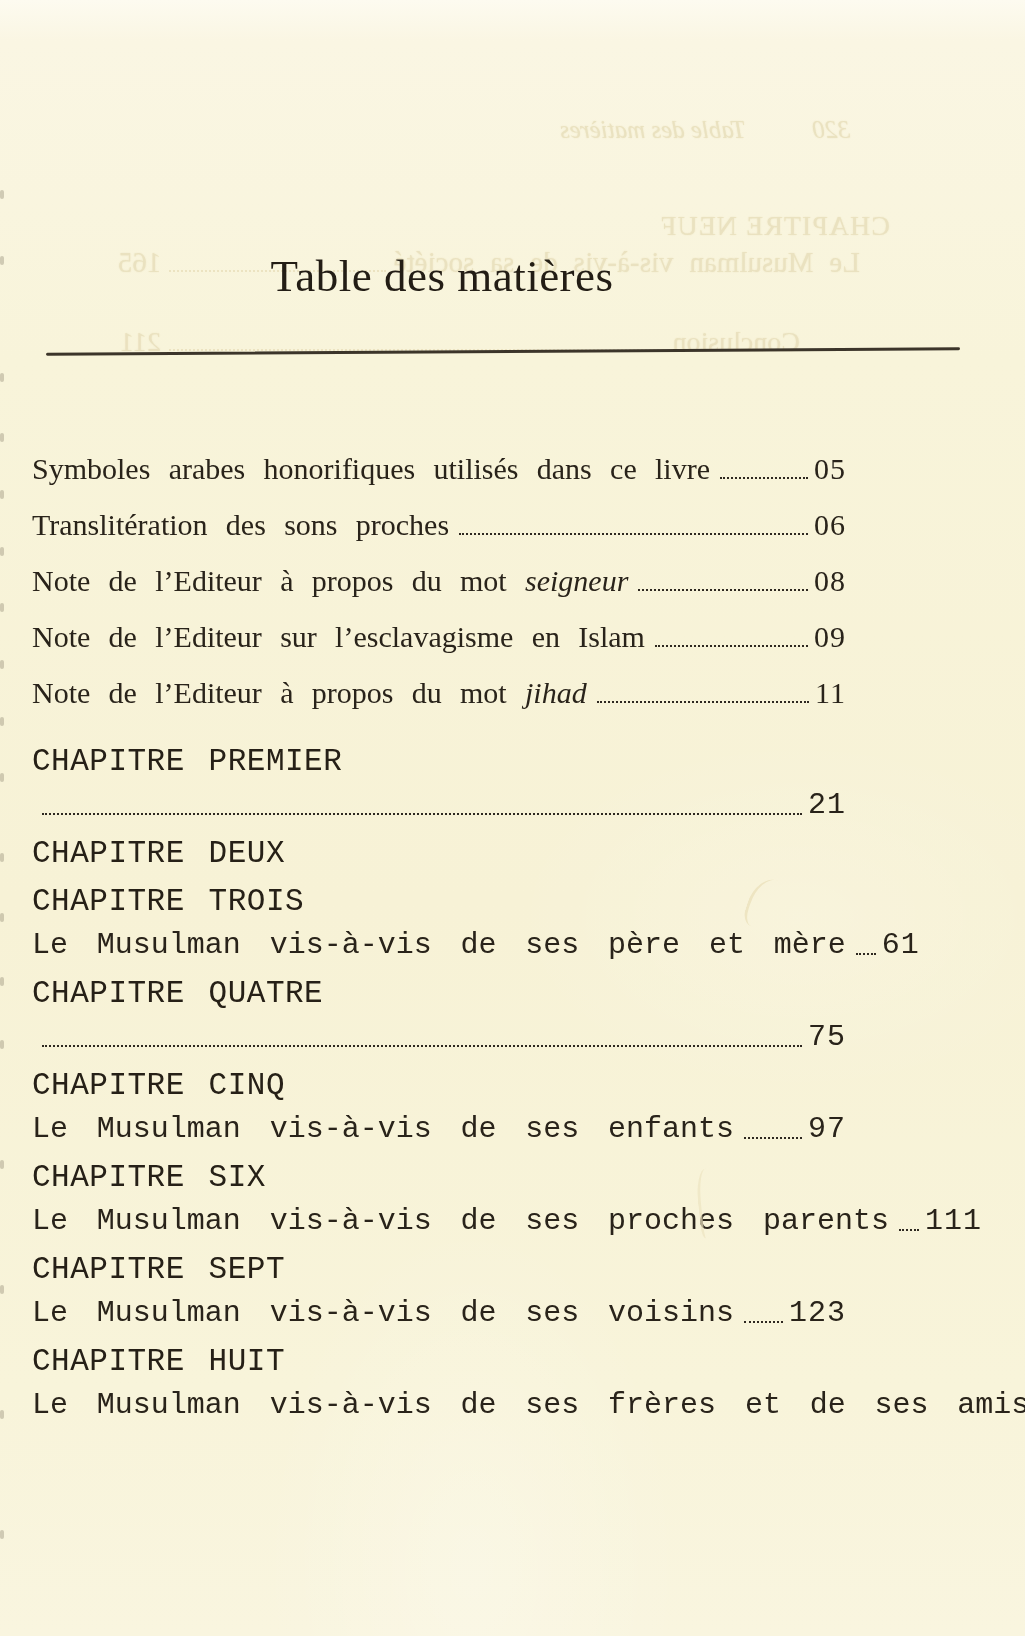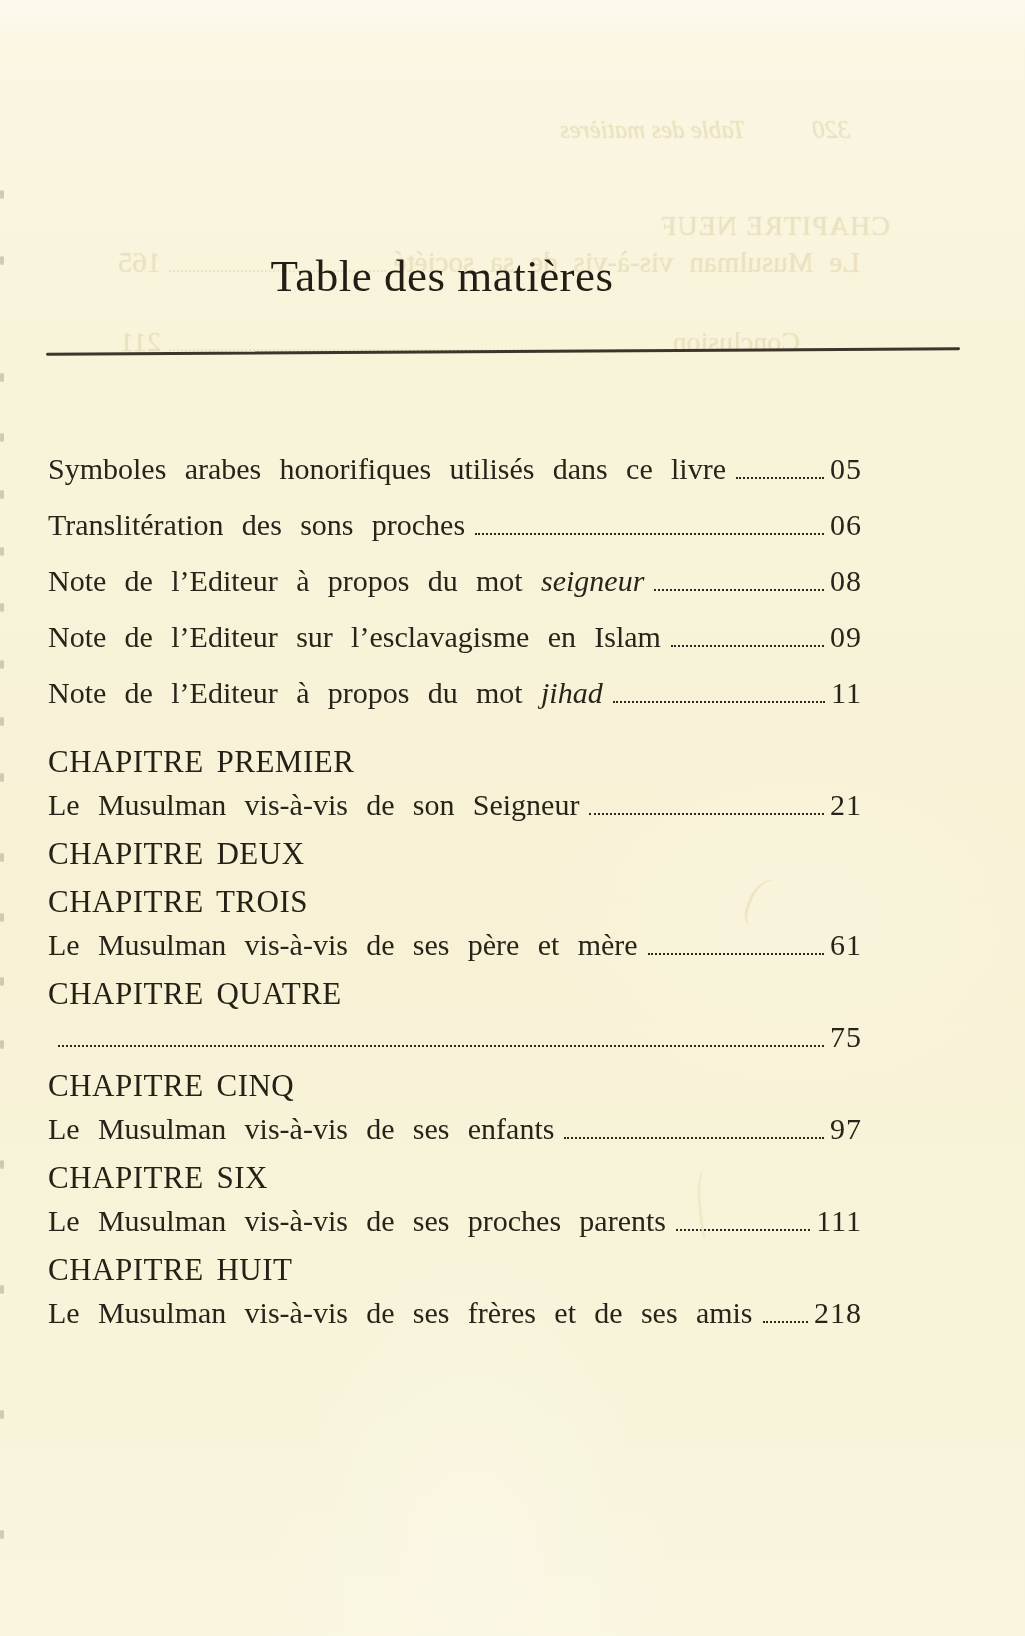--- a/index.html
+++ b/index.html
@@ -23,30 +23,30 @@
   .ghost-chapter-head{top:210px;left:608px;width:282px;font-size:28px;letter-spacing:1px;}
   .ghost-chapter-line{top:246px;left:118px;width:742px;font-size:29px;word-spacing:.3em;}
   .ghost-conclusion{top:326px;left:120px;width:680px;font-size:28px;word-spacing:.2em;}
 
   
   .doc-title{position:absolute;top:250px;left:52px;width:780px;text-align:center;
              font-size:45px;letter-spacing:.5px;color:#231d15;}
   .title-rule{position:absolute;top:350px;left:46px;width:914px;height:3px;
               background:#3c352a;transform:rotate(-0.35deg);border-radius:2px;}
 
-  .toc{position:absolute;top:452px;left:48px;width:814px;}
+  .toc{position:absolute;top:452px;left:32px;width:814px;}
   .entry{display:flex;align-items:flex-end;height:34px;margin-bottom:22px;
          font-size:30px;}
   .entry .lbl{white-space:pre;word-spacing:.36em;}
   .entry .lbl i{font-style:italic;text-align:center;}
   .dots{flex:1;min-width:20px;border-bottom:2.6px dotted #2e2820;
         margin:0 6px 7px 10px;}
   .pg{white-space:nowrap;letter-spacing:1px;}
 
-  .chapters{margin-top:34px;}
+  .chapters{margin-top:34px;font-family:Liberation Mono, monospace;}
   .chapter{margin-bottom:14px;}
   .chap-head{height:34px;font-size:31px;letter-spacing:.5px;word-spacing:.15em;
              margin-bottom:10px;color:#262017;}
   .chapter .entry{margin-bottom:0;}
 
   
   .tick{position:absolute;left:0;width:4px;height:9px;background:#8d8672;
         opacity:.38;border-radius:2px;pointer-events:none;}
   .crease{position:absolute;top:878px;left:748px;width:34px;height:52px;
           border-left:3px solid #ece2bd;border-radius:60% 0 0 30%;
@@ -105,21 +105,20 @@
       <span class="lbl"><span>Note de l’Editeur à propos du mot </span><i>jihad</i></span>
       <span class="dots"></span>
       <span class="pg">11</span>
     </div>
 
     <div class="chapters">
 
       <div class="chapter">
         <div class="chap-head">CHAPITRE PREMIER</div>
         <div class="entry">
-          <span class="lbl">Le Musulman vis-à-vis de son Seigneur</span>
           <span class="dots"></span>
           <span class="pg">21</span>
         </div>
       </div>
 
       <div class="chapter">
         <div class="chap-head">CHAPITRE DEUX</div>
       </div>
 
       <div class="chapter">
@@ -150,20 +149,28 @@
 
       <div class="chapter">
         <div class="chap-head">CHAPITRE SIX</div>
         <div class="entry">
           <span class="lbl">Le Musulman vis-à-vis de ses proches parents</span>
           <span class="dots"></span>
           <span class="pg">111</span>
         </div>
       </div>
 
+      <div class="chapter">
+        <div class="chap-head">CHAPITRE SEPT</div>
+        <div class="entry">
+          <span class="lbl">Le Musulman vis-à-vis de ses voisins</span>
+          <span class="dots"></span>
+          <span class="pg">123</span>
+        </div>
+      </div>
 
       <div class="chapter">
         <div class="chap-head">CHAPITRE HUIT</div>
         <div class="entry">
           <span class="lbl">Le Musulman vis-à-vis de ses frères et de ses amis</span>
           <span class="dots"></span>
           <span class="pg">218</span>
         </div>
       </div>
 

